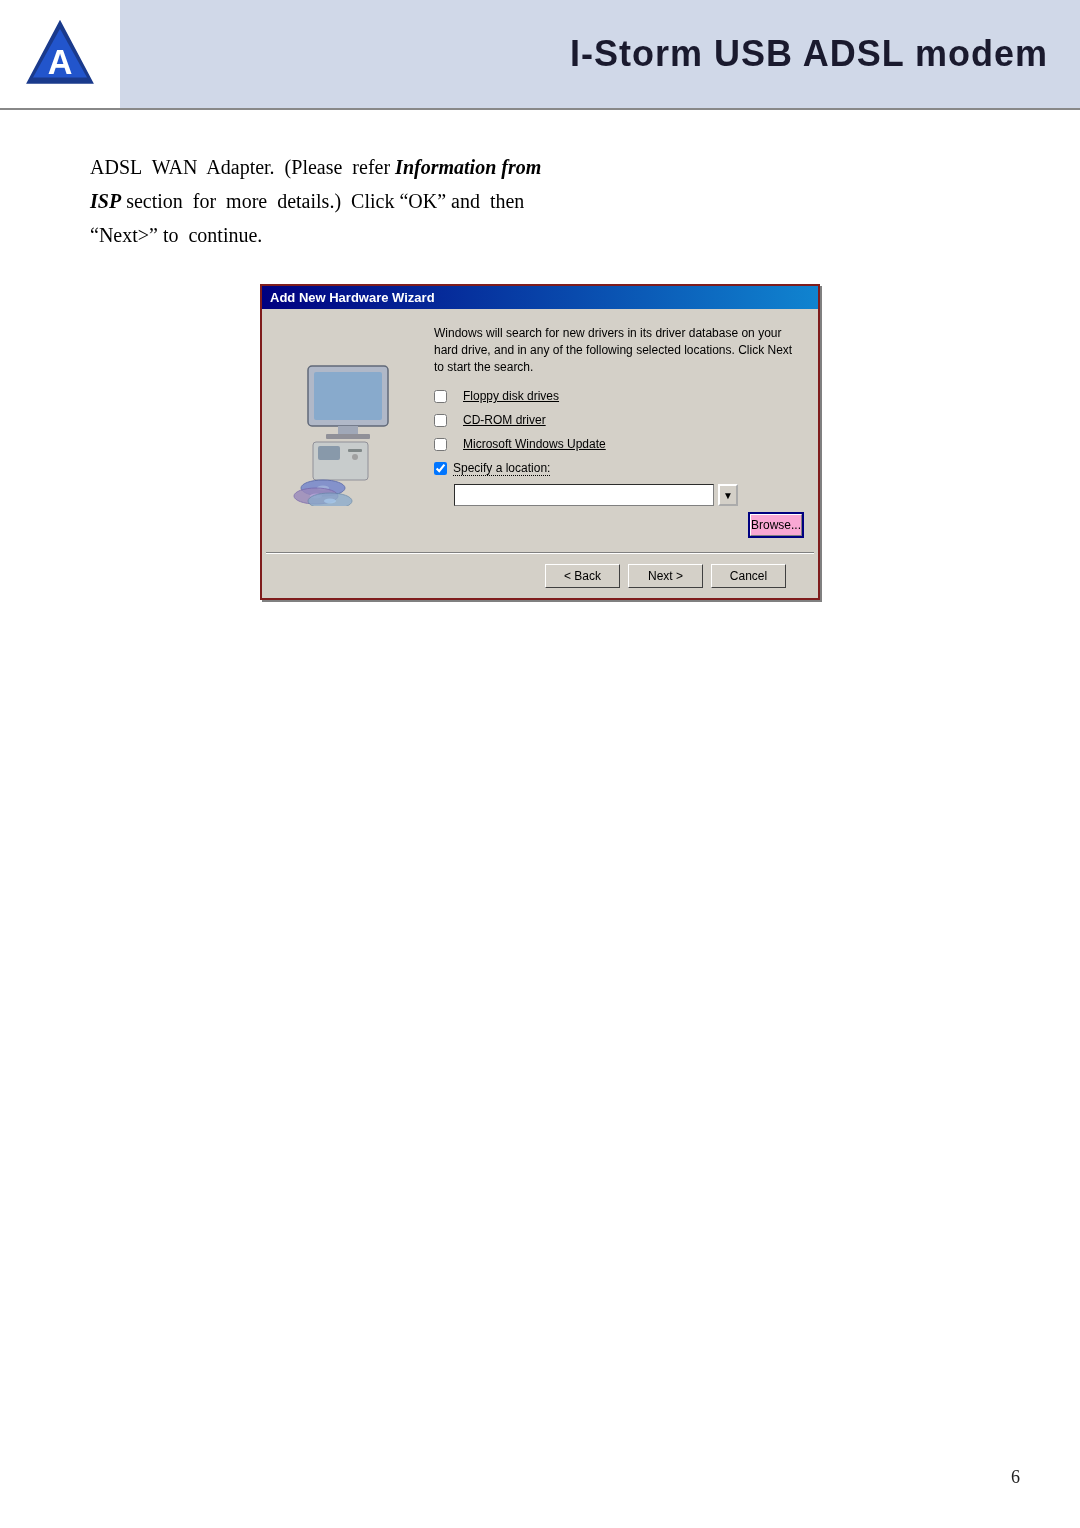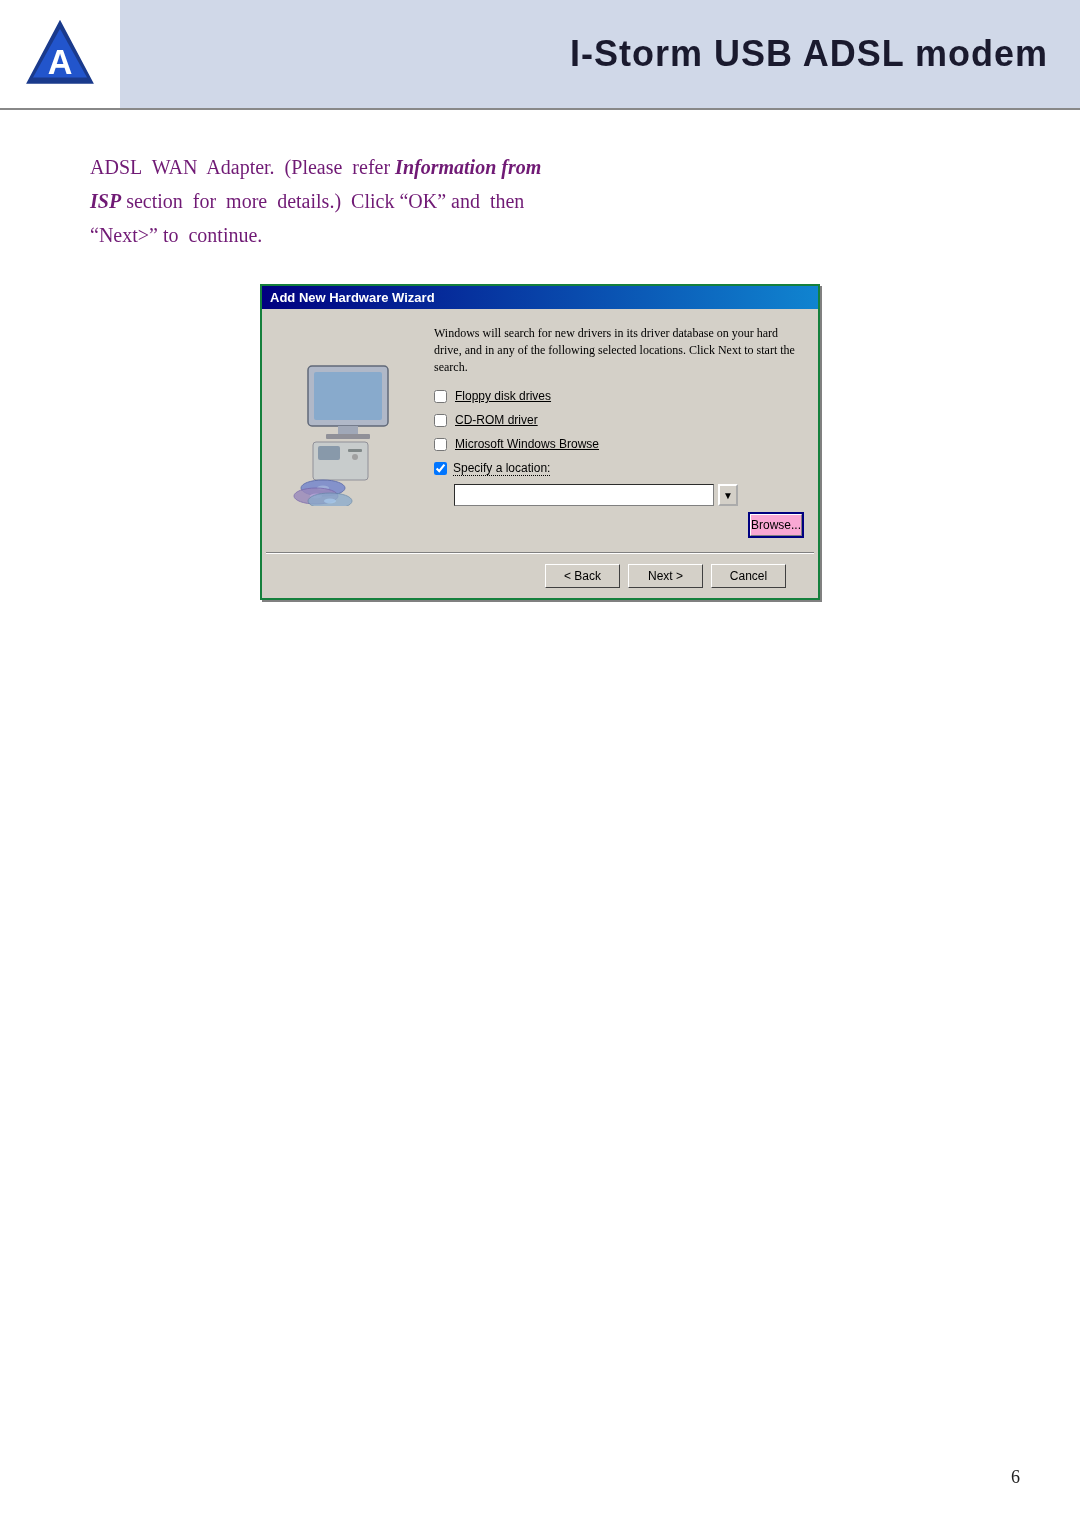--- a/index.html
+++ b/index.html
@@ -50,37 +50,37 @@
     }
 
     
     .content {
       padding: 10px 90px 40px 90px;
     }
 
     .description-text {
       font-size: 20px;
       line-height: 1.7;
-      color: #701a75;
+      color: #000000;
       text-align: justify;
       margin-bottom: 32px;
     }
 
     .description-text em {
       font-style: italic;
       font-weight: bold;
     }
 
     .description-text strong {
       font-weight: normal;
     }
 
     
     .dialog {
-      border: 2px solid #15803d;
+      border: 2px solid #7f1d1d;
       background: #d4d0c8;
       width: 560px;
       margin: 0 auto;
       box-shadow: 2px 2px 0 #808080;
     }
 
     .dialog-titlebar {
       background: linear-gradient(to right, #000080, #1084d0);
       color: white;
       font-family: "Tahoma", Arial, sans-serif;
@@ -114,27 +114,26 @@
     .dialog-content {
       flex: 1;
       font-family: "Tahoma", Arial, sans-serif;
       font-size: 12px;
       color: #000;
     }
 
     .dialog-description {
       margin-bottom: 14px;
       line-height: 1.4;
-      font-family: Liberation Serif, serif;
     }
 
     .checkbox-item {
       display: flex;
       align-items: center;
-      gap: 8px;
+      gap: 16px;
       margin-bottom: 10px;
       font-size: 12px;
     }
 
     .checkbox-item input[type="checkbox"] {
       width: 13px;
       height: 13px;
       cursor: pointer;
     }
 
@@ -310,21 +309,21 @@
         <div class="checkbox-item">
           <input type="checkbox" id="chk-cdrom" style="">
           <label for="chk-cdrom" class="checkbox-label">
             <span>CD-ROM driver</span>
           </label>
         </div>
 
         <div class="checkbox-item">
           <input type="checkbox" id="chk-winupdate" style="">
           <label for="chk-winupdate" class="checkbox-label">
-            <span>Microsoft Windows Browse</span>
+            <span>Microsoft Windows Update</span>
           </label>
         </div>
 
         <div class="specify-location-row">
           <input type="checkbox" id="chk-specify" checked="" style="">
           <label for="chk-specify" class="dotted-underline">
             <span>Specify a location:</span>
           </label>
         </div>
 

